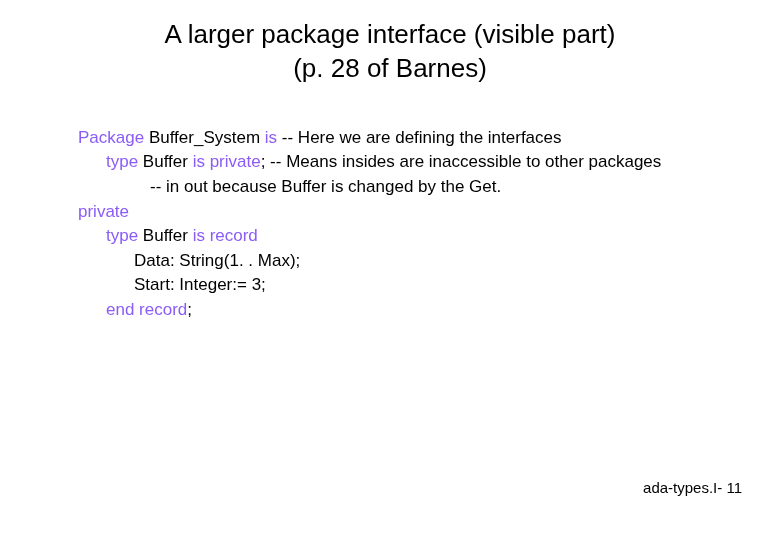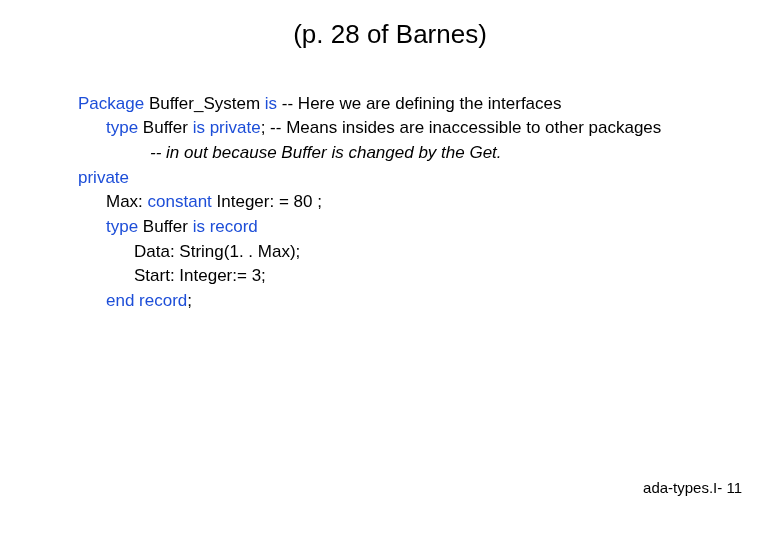--- a/index.html
+++ b/index.html
@@ -16,54 +16,52 @@
     text-align: center;
     font-size: 26px;
     margin-top: 18px;
     line-height: 1.3;
   }
   .code-block {
     margin: 40px 60px 0 78px;
     font-size: 17px;
     line-height: 1.45;
   }
-  .kw { color: #1d4ed8; }
+  .kw { color: #8b5cf6; }
   .ident { font-weight: normal; }
   .indent1 { padding-left: 28px; }
   .indent2 { padding-left: 56px; }
-  .indent3 { padding-left: 72px; font-style: italic; }
+  .indent3 { padding-left: 72px; }
   .footer {
     position: absolute;
     right: 38px;
     bottom: 44px;
     font-size: 15px;
   }
 </style>
 </head>
 <body>
 
 <div class="title">
+  <div>A larger package interface (visible part)</div>
   <div>(p. 28 of Barnes)</div>
 </div>
 
 <div class="code-block">
   <div>
     <span class="kw">Package</span><span class="ident"> Buffer_System </span><span class="kw">is</span><span>    -- Here we are defining the interfaces</span>
   </div>
   <div class="indent1">
     <span class="kw">type</span><span> Buffer </span><span class="kw">is private</span><span>;  -- Means insides are inaccessible to other packages</span>
   </div>
   <div class="indent3">
     <span>-- in out because Buffer is changed by the Get.</span>
   </div>
   <div>
     <span class="kw">private</span>
-  </div>
-  <div class="indent1">
-    <span>Max: </span><span class="kw">constant</span><span> Integer: = 80 ;</span>
   </div>
   <div class="indent1">
     <span class="kw">type</span><span> Buffer </span><span class="kw">is record</span>
   </div>
   <div class="indent2">
     <span>Data: String(1. . Max);</span>
   </div>
   <div class="indent2">
     <span>Start: Integer:= 3;</span>
   </div>

